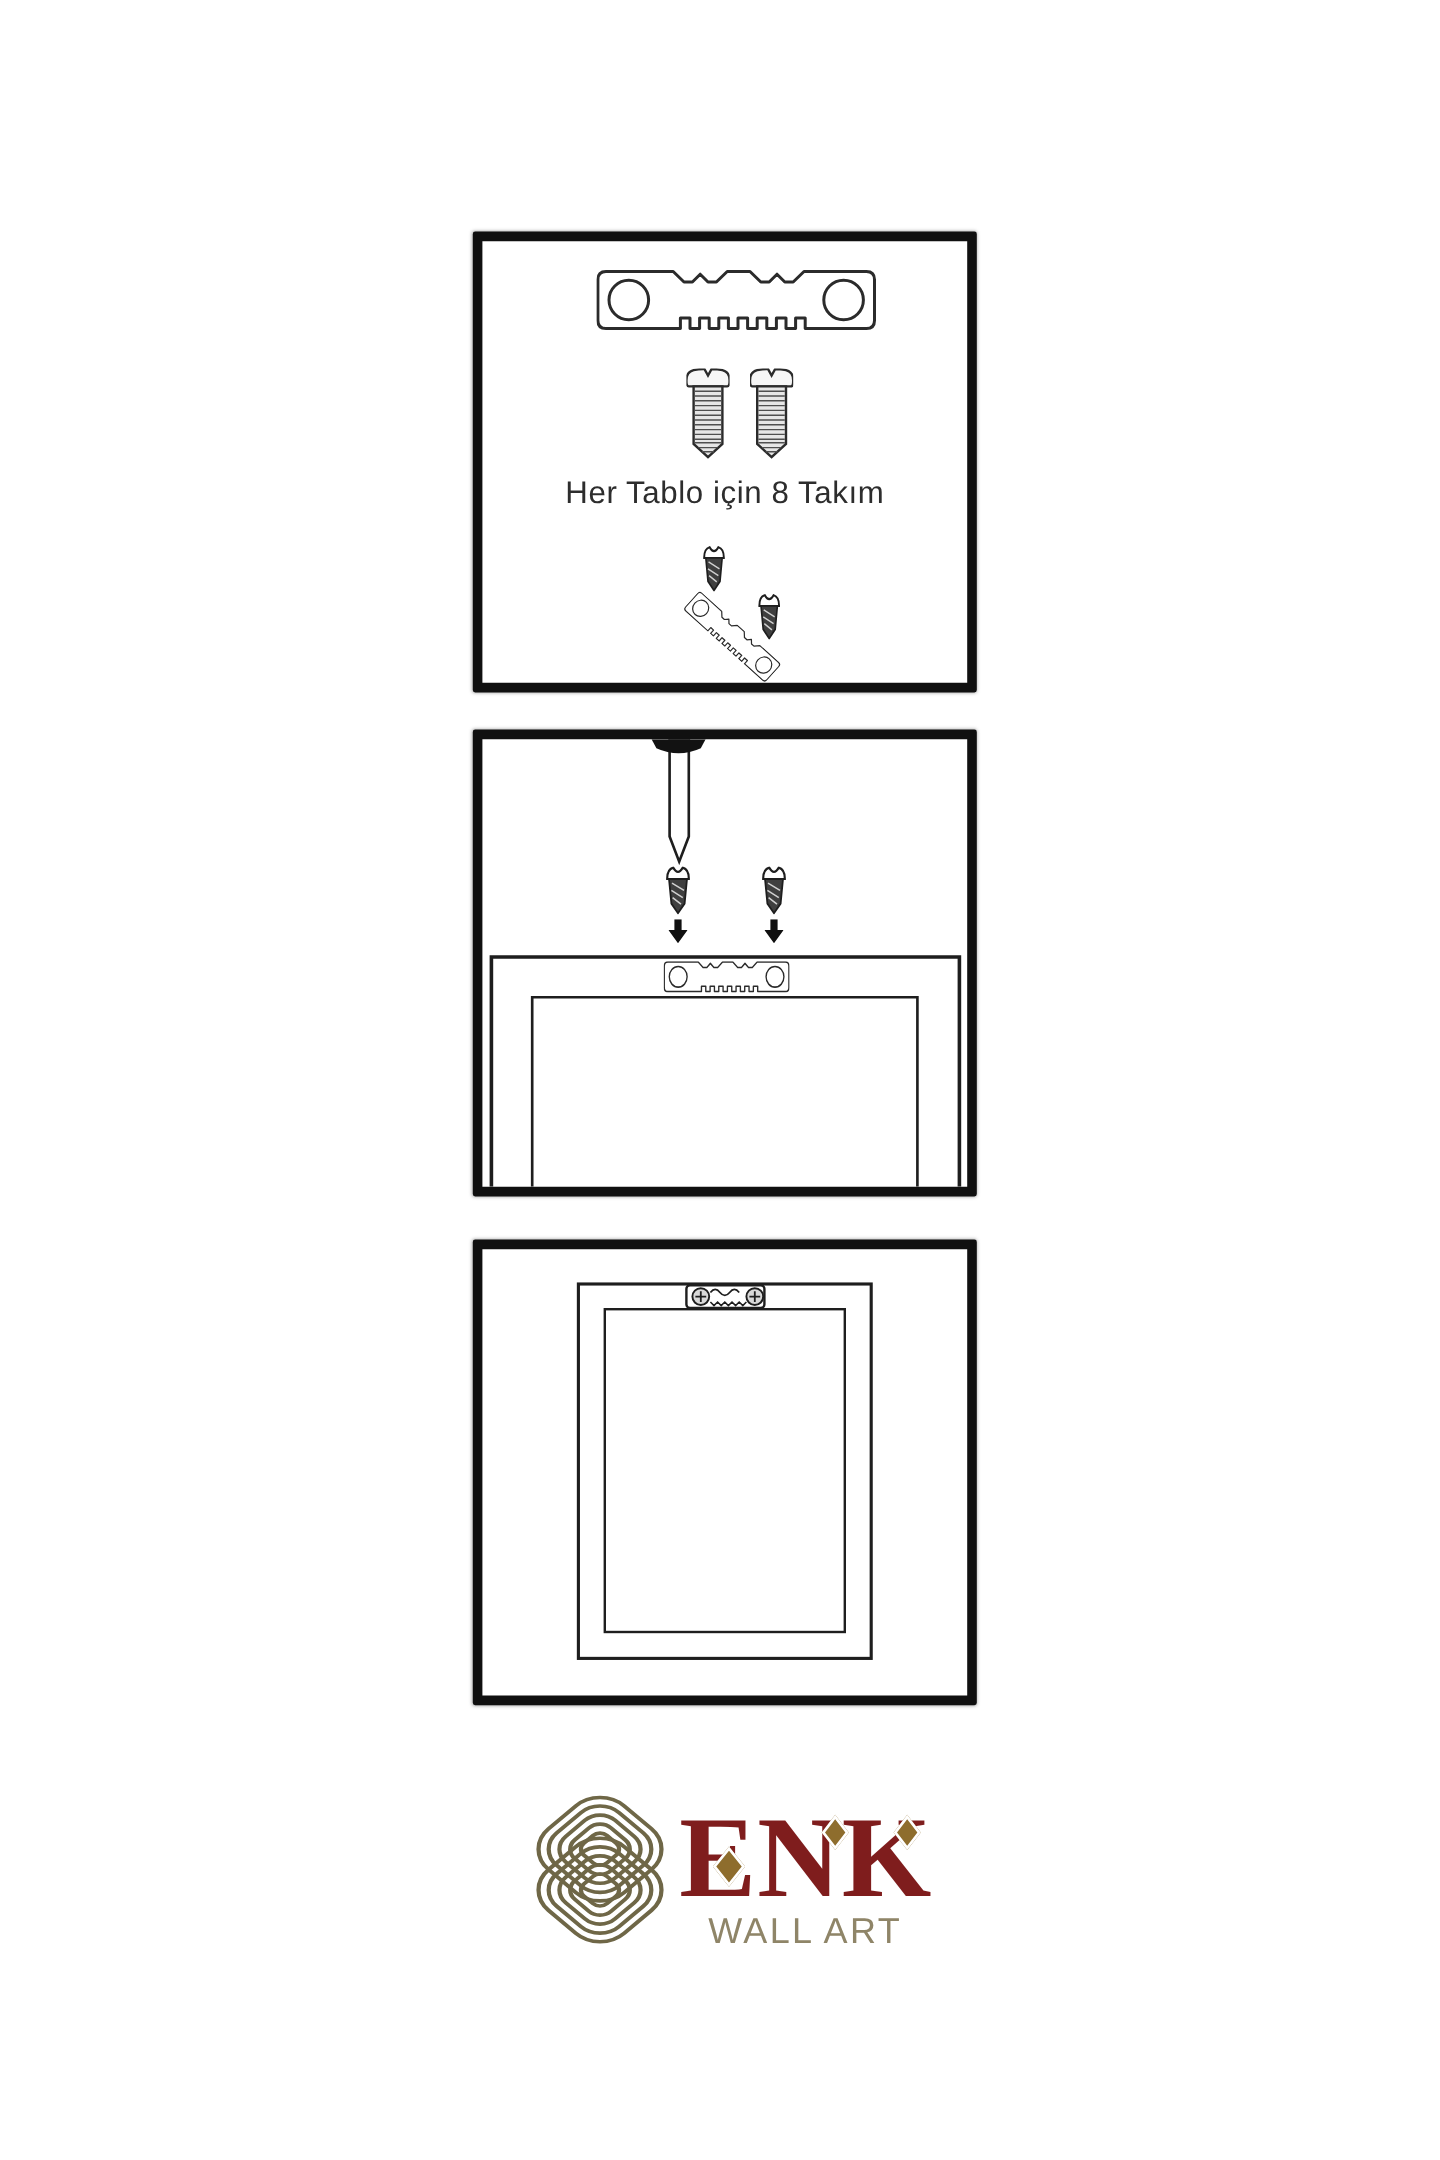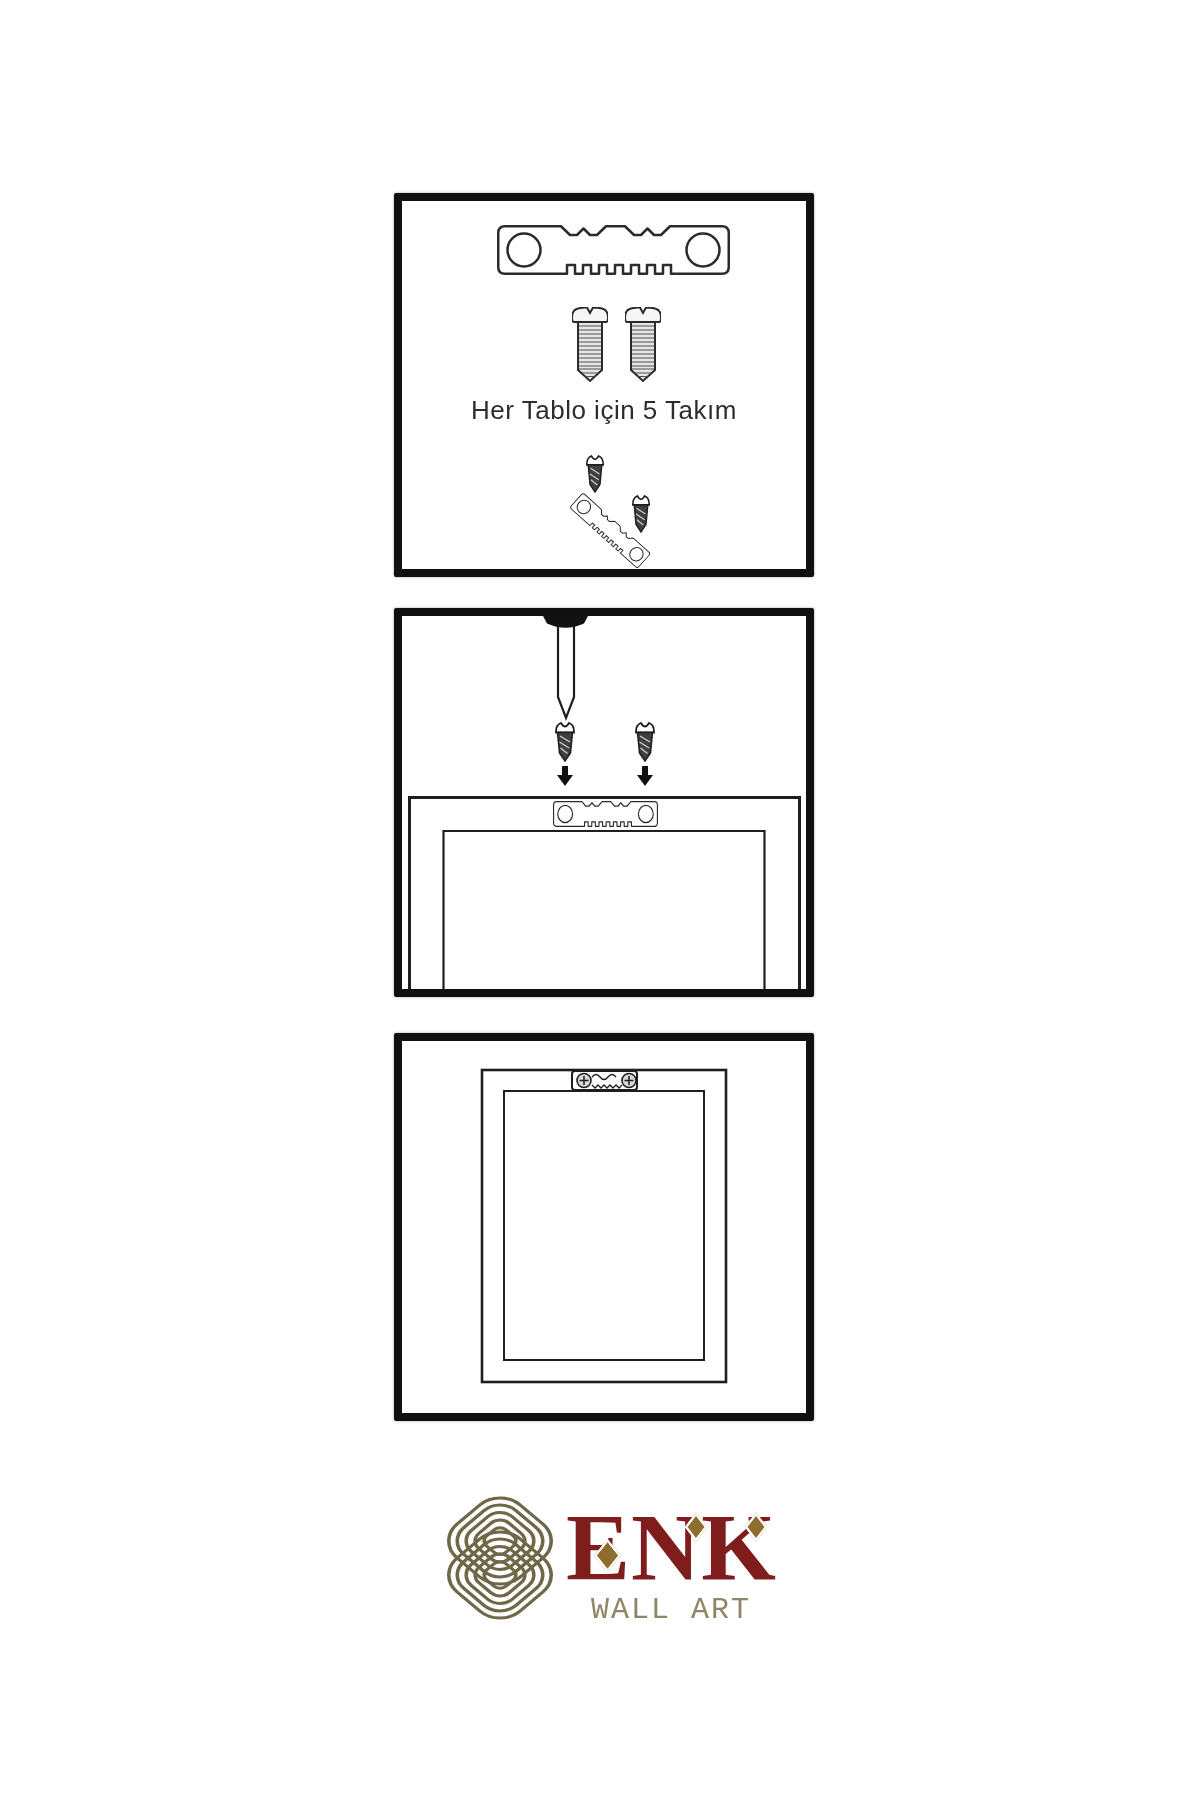--- a/index.html
+++ b/index.html
@@ -13,21 +13,21 @@
   .p3{left:394px;top:1033px;width:420px;height:388px;}
   .diagram{position:absolute;left:0;top:0;width:100%;height:100%;display:block;}
   .caption{position:absolute;top:194px;left:0;width:100%;text-align:center;
            font-family:"Liberation Sans",sans-serif;font-size:26px;
            letter-spacing:.5px;color:#2d2d2d;white-space:nowrap;}
   .knot{position:absolute;left:437px;top:1488px;width:126px;height:140px;}
   .brand{position:absolute;left:566px;top:1500px;width:210px;text-align:center;
          font-family:"Liberation Serif",serif;font-weight:700;font-size:96px;
          line-height:96px;color:#7f1d1d;letter-spacing:1px;}
   .tagline{position:absolute;left:566px;top:1593px;width:210px;text-align:center;
-           font-family:Liberation Mono, monospace;font-weight:400;font-size:30px;
+           font-family:Liberation Sans, sans-serif;font-weight:400;font-size:30px;
            color:#8f8568;letter-spacing:2px;white-space:nowrap;}
   .dia{position:absolute;background:#8e6d2d;border:2px solid #ffffff;z-index:3;}
   .d1{left:598px;top:1546px;width:15px;height:15px;transform:scaleY(1.25) rotate(45deg);}
   .d2{left:688px;top:1519px;width:12px;height:12px;transform:scaleY(1.3) rotate(45deg);}
   .d3{left:748px;top:1519px;width:12px;height:12px;transform:scaleY(1.3) rotate(45deg);}
 </style>
 </head>
 <body>
 
 <svg width="0" height="0" style="position:absolute" aria-hidden="true">
@@ -60,21 +60,21 @@
   <svg class="diagram" viewBox="0 0 404 368">
     <use href="#hangr" x="95" y="24" width="233" height="50"></use>
     <use href="#scrB" x="170" y="106" width="36" height="76"></use>
     <use href="#scrB" x="223" y="106" width="36" height="76"></use>
     <use href="#scrD" x="183" y="254" width="20" height="38"></use>
     <g transform="translate(181,291) rotate(42)">
       <use href="#hangr" x="0" y="0" width="92" height="21"></use>
     </g>
     <use href="#scrD" x="229" y="294" width="20" height="38"></use>
   </svg>
-  <div class="caption">Her Tablo için 5 Takım</div>
+  <div class="caption">Her Tablo için 8 Takım</div>
 </section>
 
 <section class="panel p2">
   <svg class="diagram" viewBox="0 0 404 373">
     <path d="M156 0 L156 81 L164 102 L172 81 L172 0 Z" fill="#ffffff" stroke="#1e1e1e" stroke-width="2.2"></path>
     <path d="M141 0 L186 0 L182 7.5 Q163.5 16 145 7.5 Z" fill="#121212"></path>
     <use href="#scrD" x="152" y="106" width="22" height="40"></use>
     <use href="#scrD" x="232" y="106" width="22" height="40"></use>
     <use href="#arrw" x="155" y="150" width="16" height="20"></use>
     <use href="#arrw" x="235" y="150" width="16" height="20"></use>

